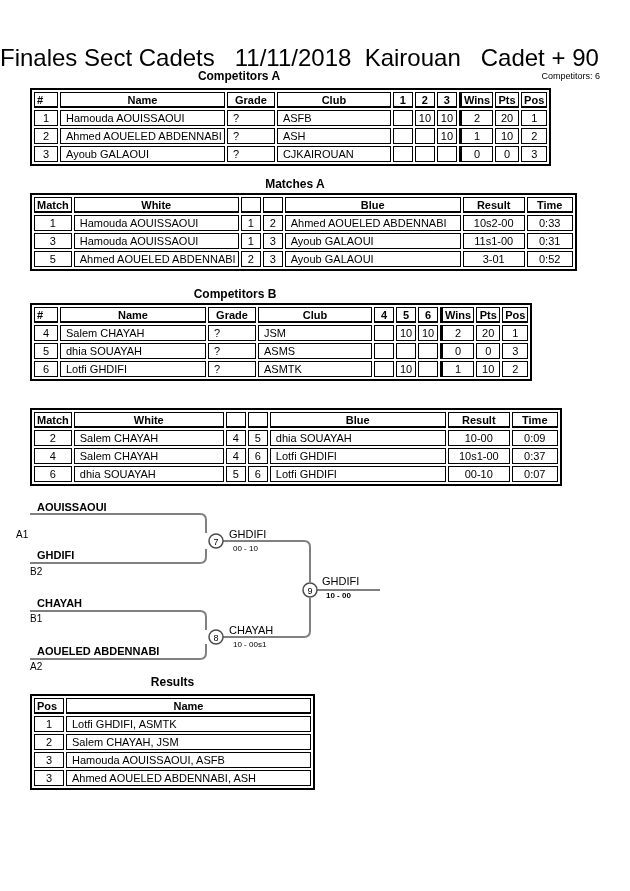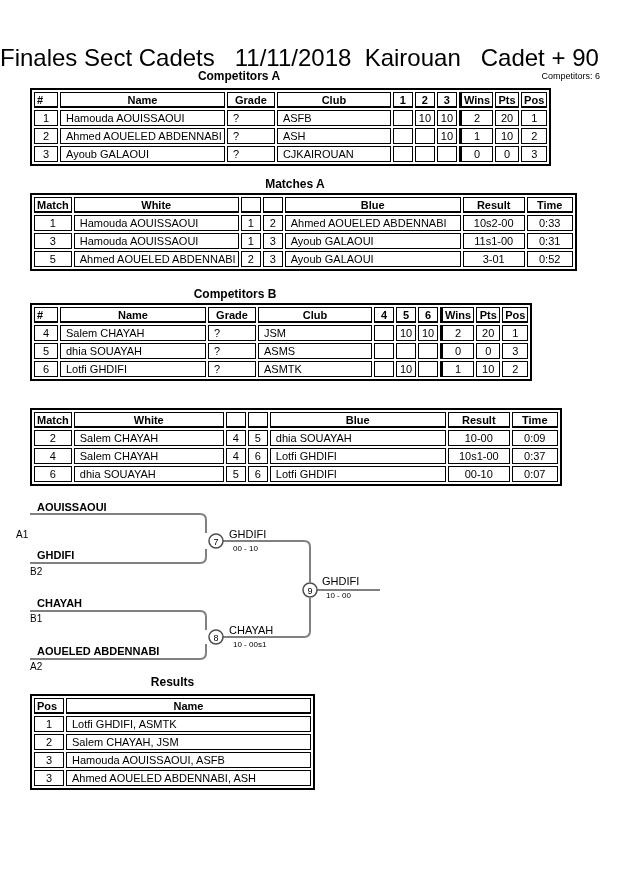--- a/index.html
+++ b/index.html
@@ -302,21 +302,21 @@
 <div class="abs bracket-name" style="top:597px;left:37px;">CHAYAH</div>
 <div class="abs bracket-seed" style="top:613px;left:30px;">B1</div>
 <div class="abs bracket-name" style="top:645px;left:37px;">AOUELED ABDENNABI</div>
 <div class="abs bracket-seed" style="top:661px;left:30px;">A2</div>
 
 <div class="abs bracket-win" style="top:528px;left:229px;">GHDIFI</div>
 <div class="abs bracket-score" style="top:544px;left:233px;">00 - 10</div>
 <div class="abs bracket-win" style="top:624px;left:229px;">CHAYAH</div>
 <div class="abs bracket-score" style="top:640px;left:233px;">10 - 00s1</div>
 <div class="abs bracket-win" style="top:575px;left:322px;">GHDIFI</div>
-<div class="abs bracket-score" style="top:591px;left:326px;">10 - 00</div>
+<div class="abs bracket-score" style="top:591px;left:326px;font-weight:bold;">10 - 00</div>
 
 <div class="abs sec-title" style="top:675px;left:30px;width:285px;">Results</div>
 <table class="grid abs" style="top:694px;left:30px;">
   <colgroup>
       <col style="width:30px">
       <col style="width:245px">
     </colgroup>
   <tbody>
       <tr>
     <th class="hl">Pos</th>

